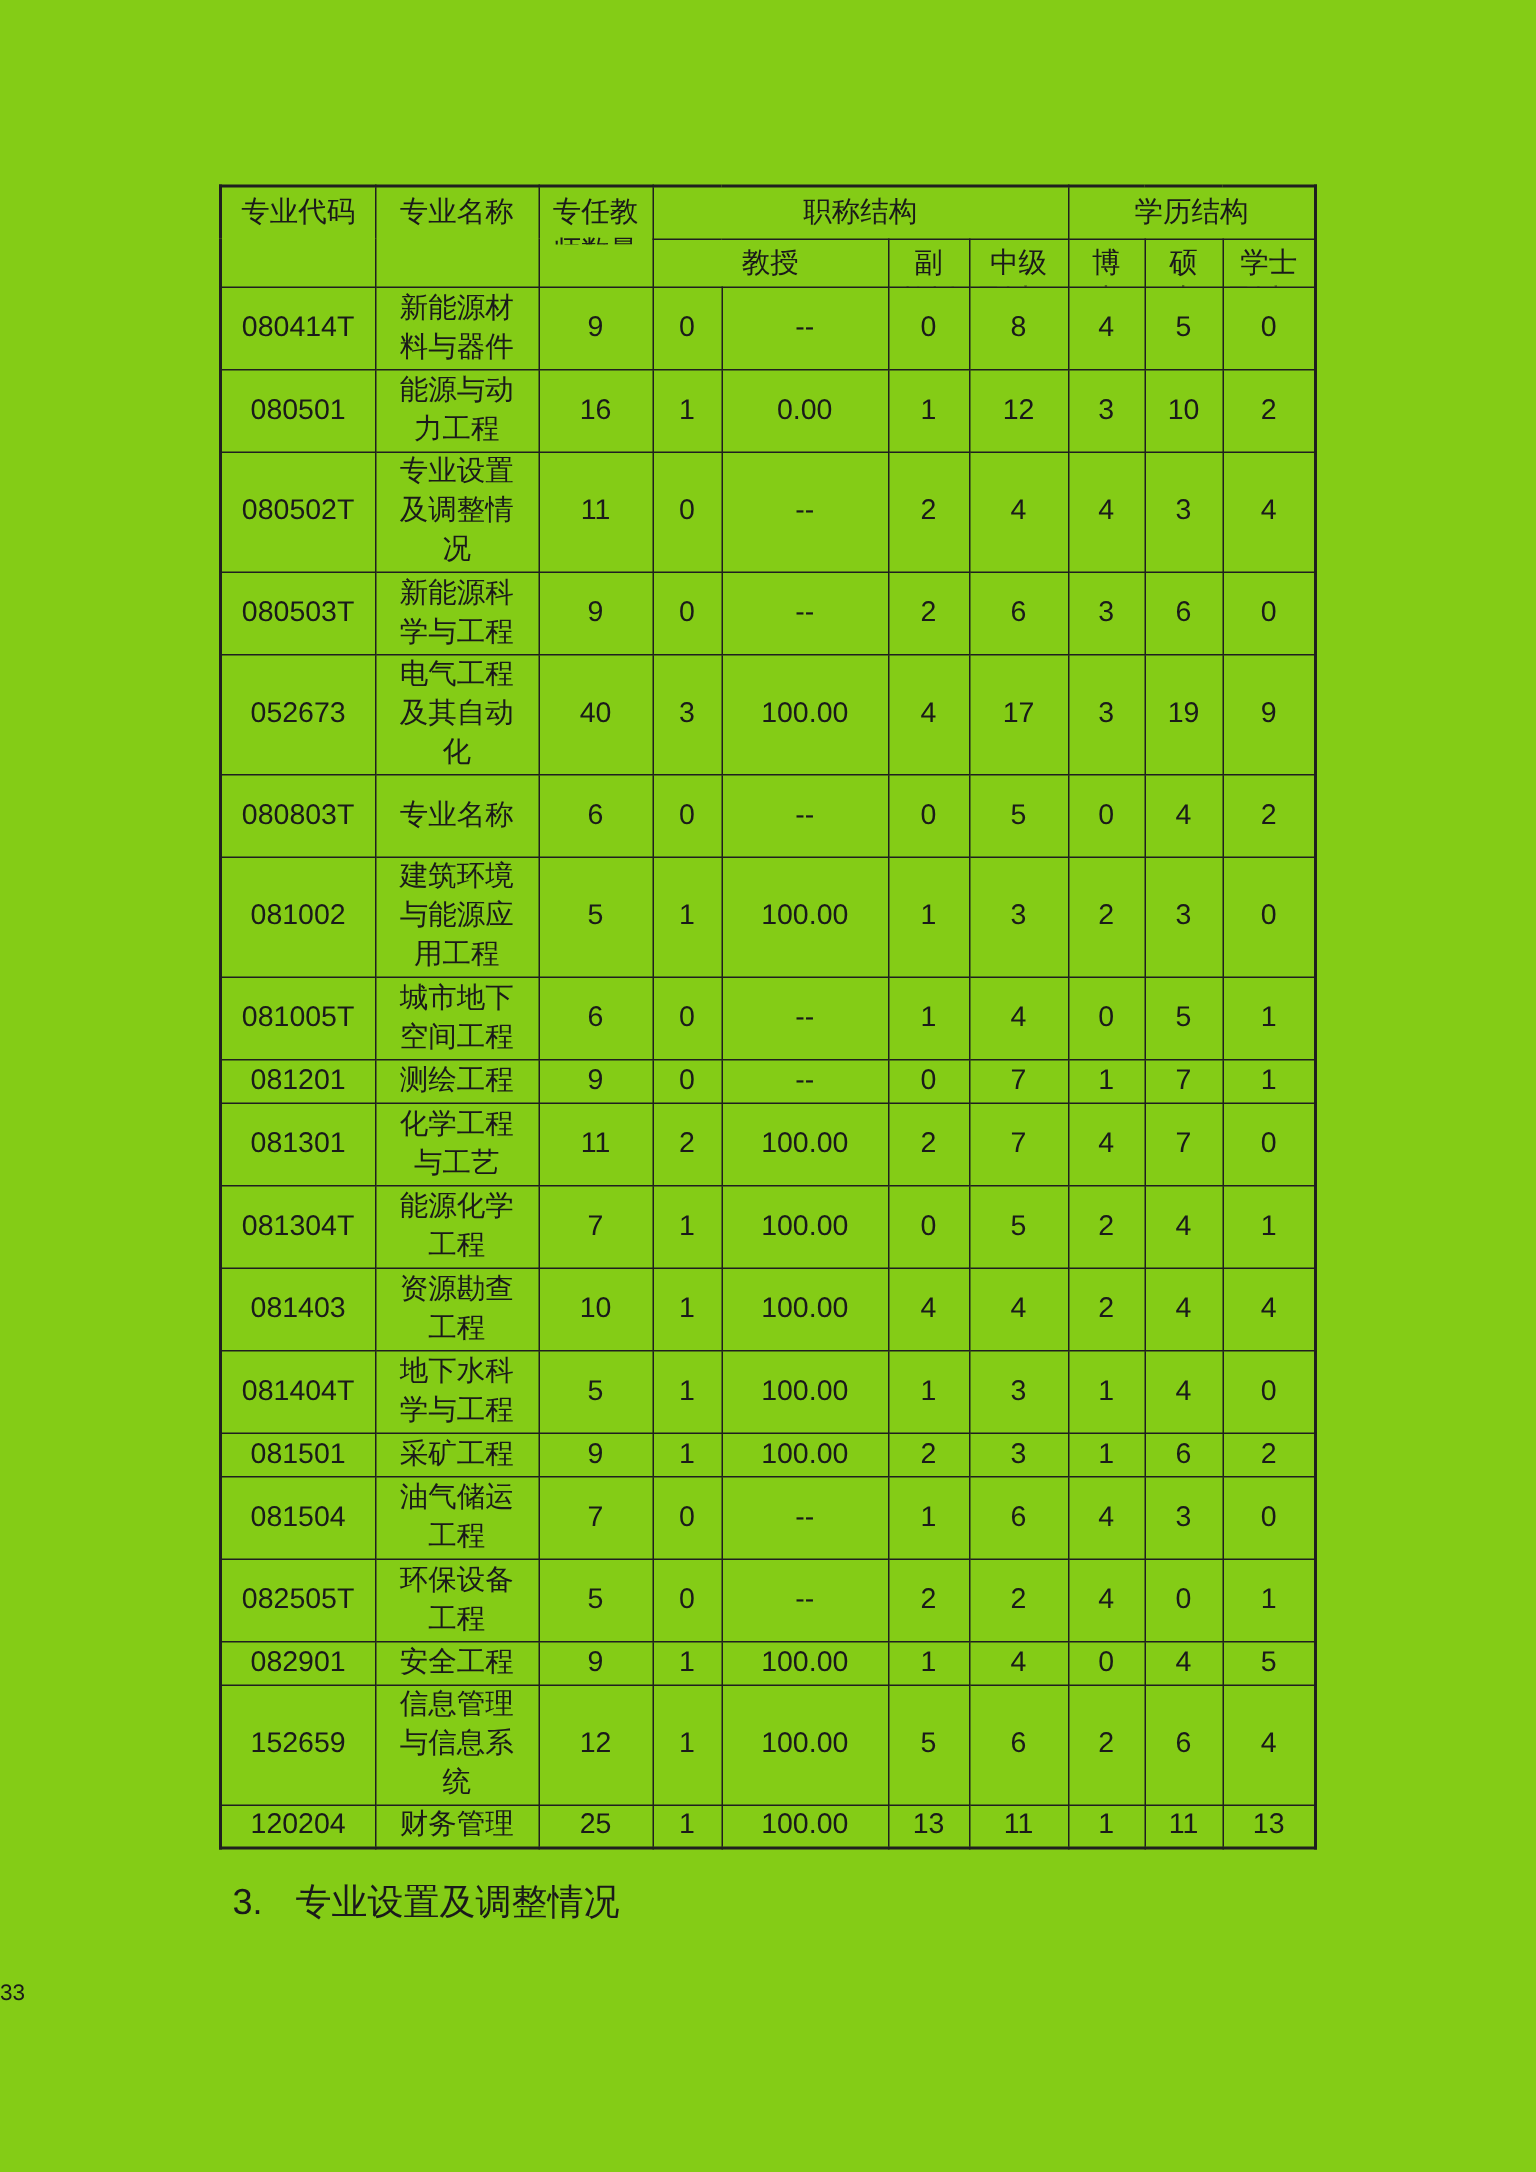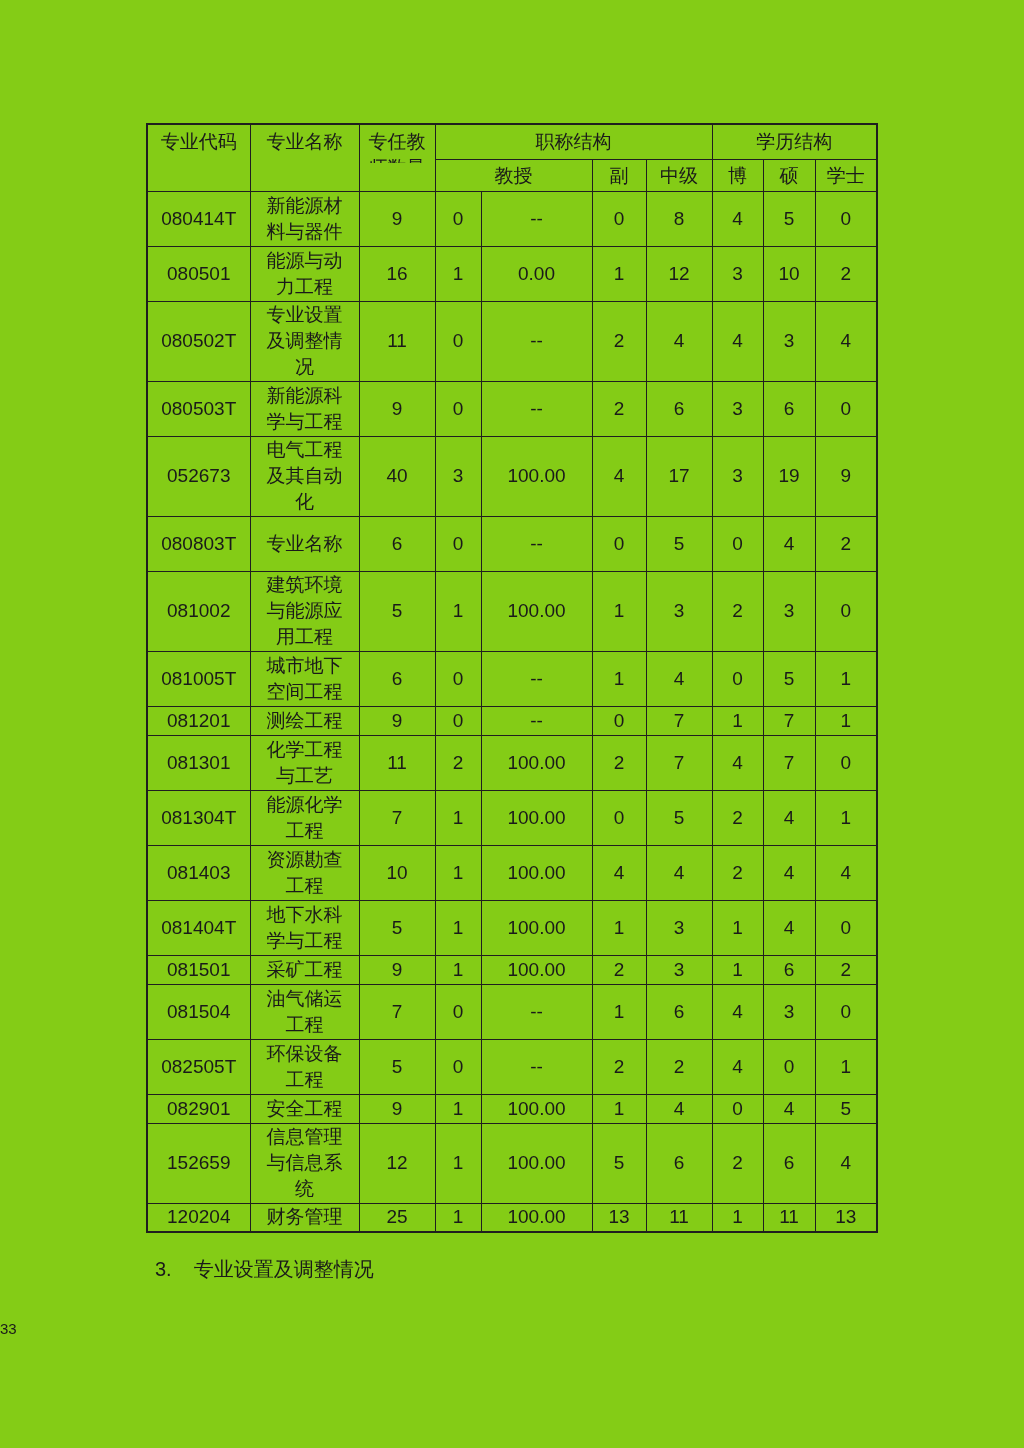--- a/index.html
+++ b/index.html
@@ -50,21 +50,21 @@
 
   tbody td { vertical-align: middle; line-height: 26px; }
   tbody td.name-cell { padding: 0 12px; word-break: break-all; }
   tr.lines1 { height: 29px; }
   tr.lines2 { height: 55px; padding-left: 11px; }
   tr.lines3 { height: 80px; }
 
   .heading3 {
     position: absolute;
     left: 155px; top: 1256px;
-    font-size: 20px;
+    font-size: 24px;
     line-height: 26px;
     color: #1a1a1a;
     white-space: nowrap;
   }
   .heading3 .ht { margin-left: 22px; }
 
   .pagenum {
     position: absolute;
     left: 0; top: 1320px;
     width: 100%;

